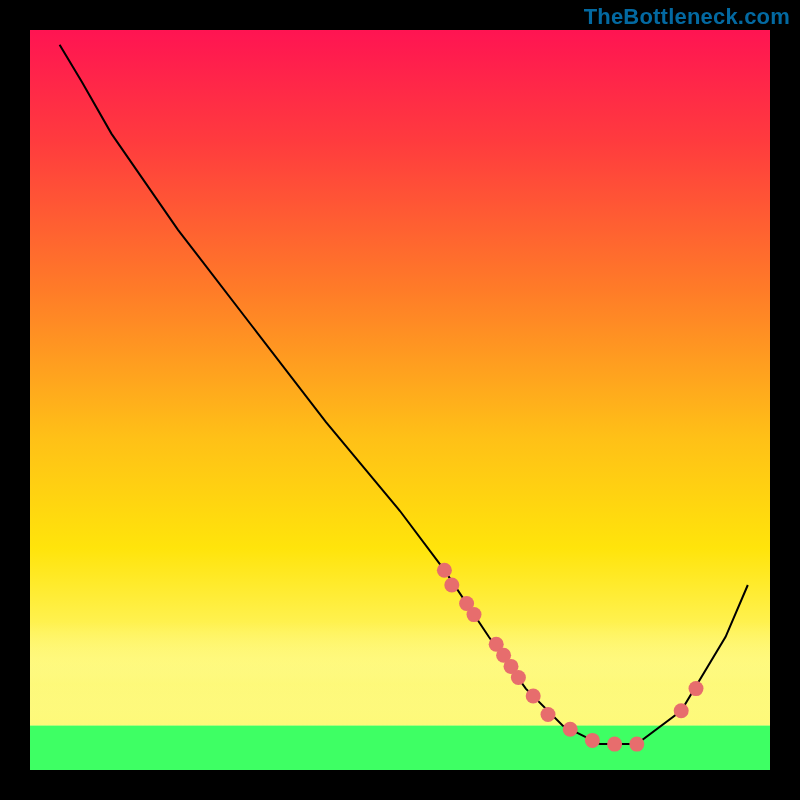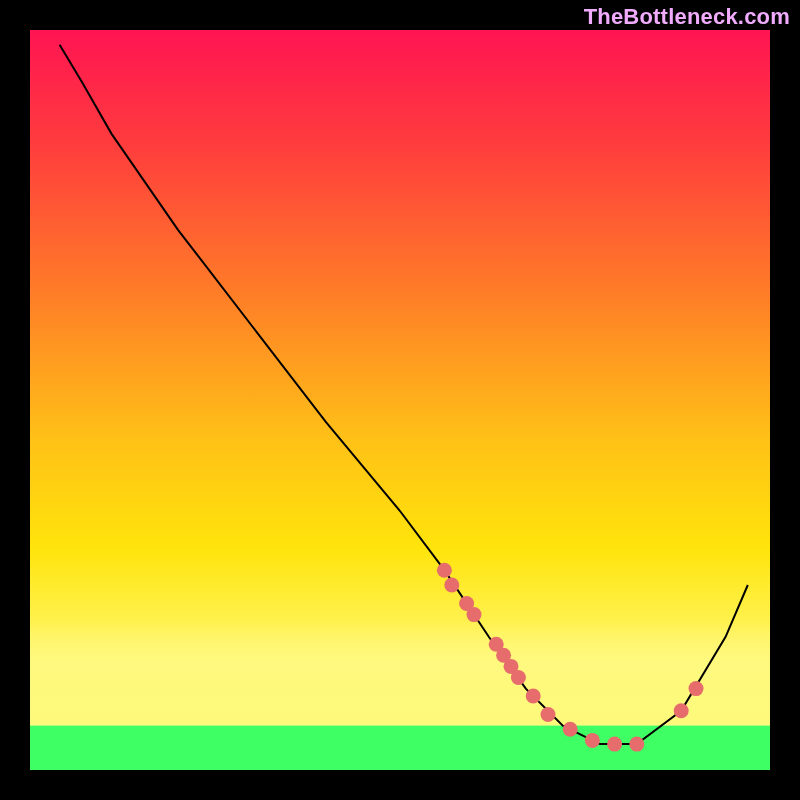--- a/index.html
+++ b/index.html
@@ -19,21 +19,21 @@
 }
 svg.chart {
   position: absolute;
   left: 0;
   top: 0;
 }
 .watermark {
   position: absolute;
   top: 4px;
   right: 10px;
-  color: #f0abfc;
+  color: #0369a1;
   font-family: Arial, Helvetica, sans-serif;
   font-size: 22px;
   font-weight: bold;
   letter-spacing: 0.2px;
   z-index: 5;
 }
 </style>
 </head>
 <body>
 

